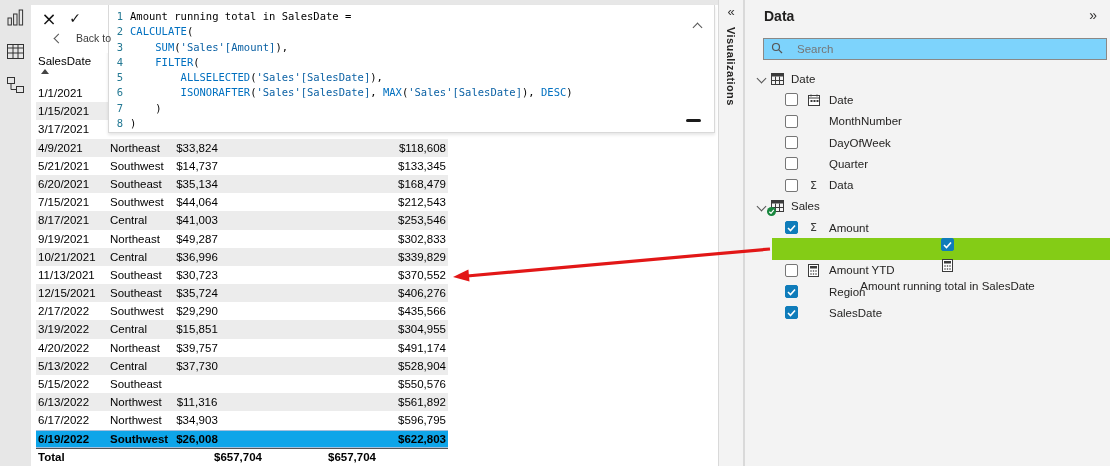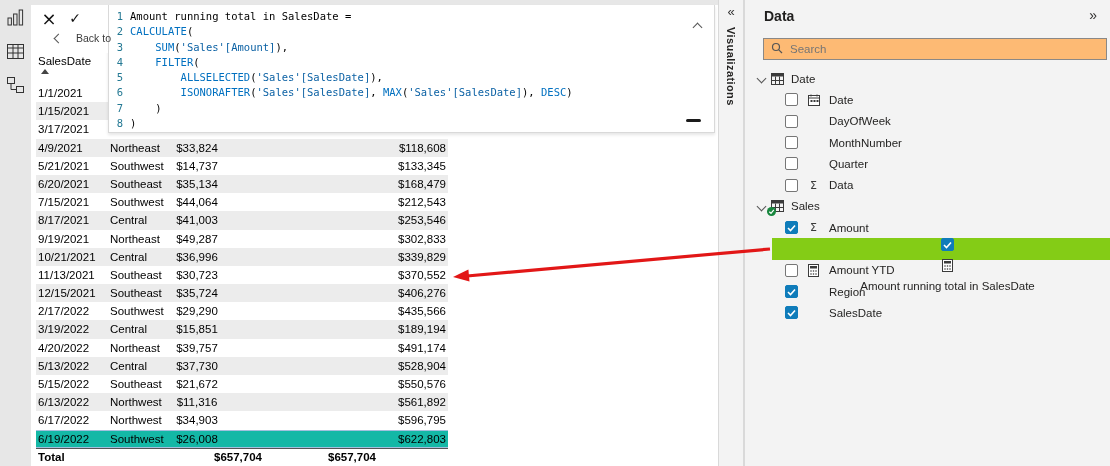--- a/index.html
+++ b/index.html
@@ -27,21 +27,21 @@
   .chv.up{transform:rotate(-135deg);}
   .chv.down{transform:rotate(45deg);}
   
   #table-header{position:absolute;left:7px;top:50px;z-index:1;cursor:pointer;}
   #table-header .hlabel{font-size:11.5px;color:#000;}
   .sort-tri{width:0;height:0;border-left:4px solid transparent;border-right:4px solid transparent;
             border-bottom:5px solid #444;margin:2px 0 0 3px;}
   #table-body{position:absolute;left:5px;top:79px;width:412px;z-index:1;}
   .trow{position:relative;height:18.2px;line-height:18.2px;font-size:11.5px;color:#000;}
   .trow.alt{background:#ececec;}
-  .trow.sel{background:#14b8a6;box-shadow:inset 0 1px 0 #a3c0de, inset 0 -1px 0 #a3c0de;}
+  .trow.sel{background:#0ea5e9;box-shadow:inset 0 1px 0 #a3c0de, inset 0 -1px 0 #a3c0de;font-weight:bold;}
   .trow .c1{position:absolute;left:2px;}
   .trow .c2{position:absolute;left:74px;}
   .trow .c3{position:absolute;left:96px;width:130px;text-align:center;}
   .trow .c4{position:absolute;left:230px;width:180px;text-align:right;}
   #total-row{position:absolute;left:5px;top:443.4px;width:412px;height:17px;line-height:16px;
              border-top:1px solid #555;font-size:11.5px;font-weight:bold;color:#000;z-index:1;}
   #total-row .t1{position:absolute;left:2px;}
   #total-row .t3{position:absolute;left:96px;width:130px;text-align:right;}
   #total-row .t4{position:absolute;left:220px;width:120px;text-align:right;}
   
@@ -62,22 +62,22 @@
   #viz-pane{position:absolute;left:718px;top:0;width:26px;height:466px;background:#f3f3f3;
             border-left:1px solid #d9d9d9;border-right:1px solid #d9d9d9;box-sizing:border-box;
             display:flex;flex-direction:column;align-items:center;z-index:5;}
   #viz-collapse{font-size:13px;color:#333;margin-top:4px;cursor:pointer;}
   #viz-title{writing-mode:vertical-rl;font-size:11px;font-weight:700;color:#252423;margin-top:8px;letter-spacing:.4px;}
   
   #data-pane{position:absolute;left:744px;top:0;width:366px;height:466px;background:#f3f3f3;
              border-left:1px solid #d9d9d9;box-sizing:border-box;z-index:5;}
   #data-title{position:absolute;left:19px;top:8px;font-size:14px;font-weight:700;color:#201f1e;}
   #data-expand{position:absolute;right:13px;top:7px;font-size:14px;color:#323130;cursor:pointer;}
-  #search-box{position:absolute;left:18px;top:38px;width:344px;height:22px;background:#fdba74;
-              border:1px solid #8a8886;box-sizing:border-box;display:flex;align-items:center;padding:0 7px;gap:5px;}
+  #search-box{position:absolute;left:18px;top:38px;width:344px;height:22px;background:#7dd3fc;
+              border:1px solid #8a8886;box-sizing:border-box;display:flex;align-items:center;padding:0 7px;gap:12px;}
   #search-box input{border:none;outline:none;background:transparent;font-size:11.5px;color:#444;width:100%;
                     font-family:"Liberation Sans",sans-serif;}
   #field-tree{position:absolute;left:0;top:68px;right:0;}
   .tbl-row{height:21.3px;display:flex;align-items:center;padding-left:13px;gap:6px;font-size:11.5px;color:#252423;cursor:pointer;}
   .tbl-ico{position:relative;width:14px;height:13px;flex:none;display:flex;align-items:center;}
   .badge{position:absolute;left:-4px;bottom:-3px;line-height:0;}
   .field-row{height:21.3px;display:flex;align-items:center;margin-left:27px;padding-left:13px;gap:8px;
              font-size:11.5px;color:#252423;cursor:pointer;}
   .field-row.selected{background:#84cc16;flex-direction:column;}
   .cb{width:13px;height:13px;box-sizing:border-box;border:1px solid #767676;border-radius:2px;background:#fff;
@@ -207,38 +207,37 @@
       <div class="trow">
         <span class="c1">2/17/2022</span>
         <span class="c2">Southwest</span>
         <span class="c3">$29,290</span>
         <span class="c4">$435,566</span>
       </div>
       <div class="trow alt">
         <span class="c1">3/19/2022</span>
         <span class="c2">Central</span>
         <span class="c3">$15,851</span>
-        <span class="c4">$189,194</span>
+        <span class="c4">$304,955</span>
       </div>
       <div class="trow">
         <span class="c1">4/20/2022</span>
         <span class="c2">Northeast</span>
         <span class="c3">$39,757</span>
         <span class="c4">$491,174</span>
       </div>
       <div class="trow alt">
         <span class="c1">5/13/2022</span>
         <span class="c2">Central</span>
         <span class="c3">$37,730</span>
         <span class="c4">$528,904</span>
       </div>
       <div class="trow">
         <span class="c1">5/15/2022</span>
         <span class="c2">Southeast</span>
-        <span class="c3">$21,672</span>
         <span class="c4">$550,576</span>
       </div>
       <div class="trow alt">
         <span class="c1">6/13/2022</span>
         <span class="c2">Northwest</span>
         <span class="c3">$11,316</span>
         <span class="c4">$561,892</span>
       </div>
       <div class="trow">
         <span class="c1">6/17/2022</span>
@@ -355,26 +354,26 @@
             <rect x="2.5" y="6" width="2" height="2" fill="#3b3b3b"></rect>
             <rect x="5.5" y="6" width="2" height="2" fill="#3b3b3b"></rect>
             <rect x="8.5" y="6" width="2" height="2" fill="#3b3b3b"></rect>
           </svg>
         </span>
         <span class="flabel">Date</span>
       </div>
       <div class="field-row">
         <span class="cb"></span>
         <span class="fico"></span>
+        <span class="flabel">MonthNumber</span>
+      </div>
+      <div class="field-row">
+        <span class="cb"></span>
+        <span class="fico"></span>
         <span class="flabel">DayOfWeek</span>
-      </div>
-      <div class="field-row">
-        <span class="cb"></span>
-        <span class="fico"></span>
-        <span class="flabel">MonthNumber</span>
       </div>
       <div class="field-row">
         <span class="cb"></span>
         <span class="fico"></span>
         <span class="flabel">Quarter</span>
       </div>
       <div class="field-row">
         <span class="cb"></span>
         <span class="fico">
           <span class="sigma">Σ</span>

